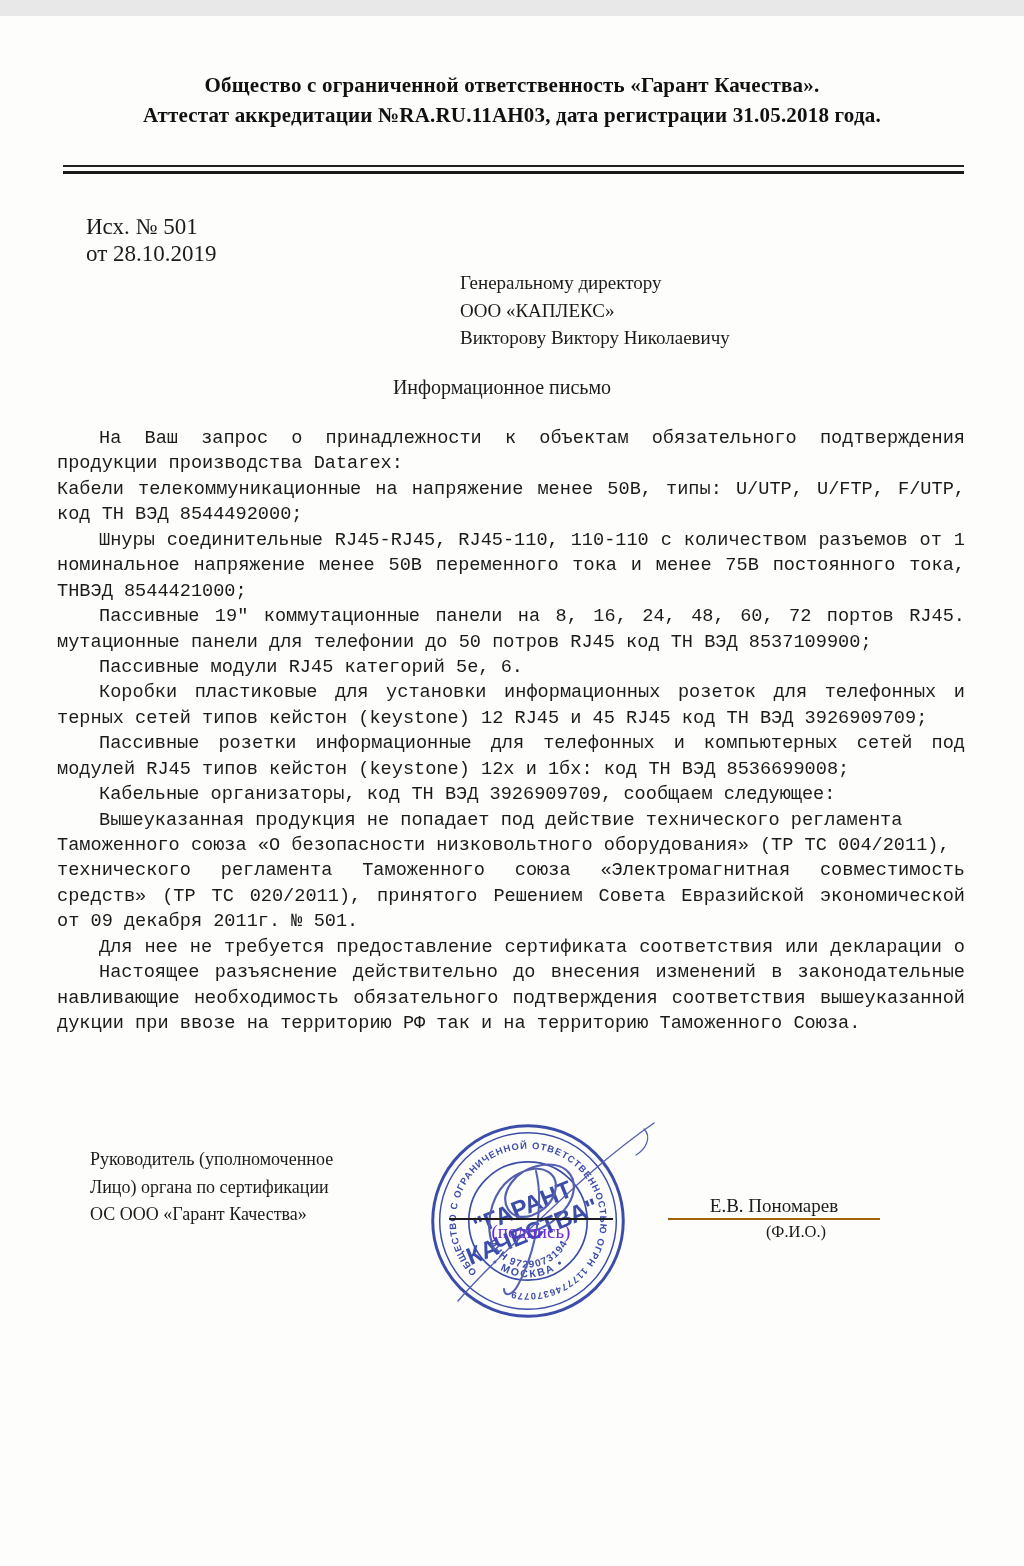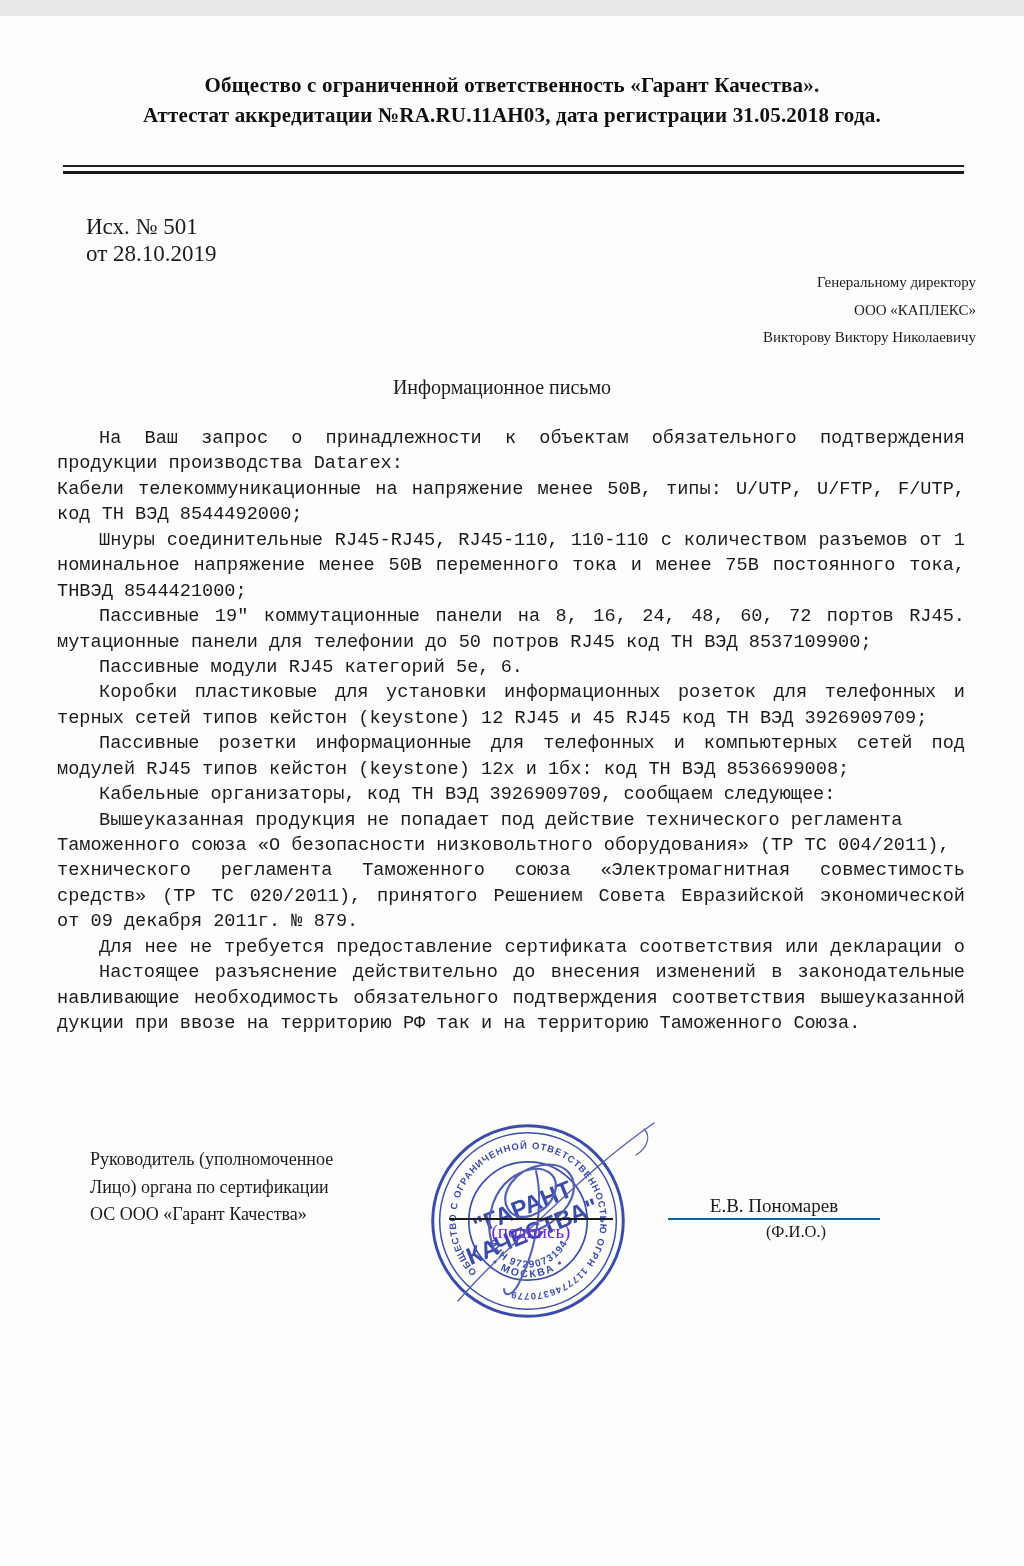--- a/index.html
+++ b/index.html
@@ -25,21 +25,21 @@
     color:#111;
     letter-spacing:.2px;
   }
   .rule{position:absolute;left:63px;right:60px;top:149px;}
   .rule .r1{height:2px;background:#222;}
   .rule .r2{height:3px;background:#1a1a1a;margin-top:4px;}
   
   .ref{position:absolute;left:86px;top:197px;font-size:23px;line-height:27px;}
   .addressee{
     position:absolute;right:48px;left:460px;top:253px;
-    text-align:right;font-size:15px;line-height:27.5px;
+    text-align:left;font-size:19px;line-height:27.5px;
   }
   
   .title{
     position:absolute;left:0;right:20px;top:360px;
     text-align:center;font-weight:normal;font-size:20px;
   }
   
   .letter-body{
     position:absolute;left:57px;top:410px;width:908px;
     font-size:18.6px;
@@ -62,21 +62,21 @@
   .sign-line{
     position:absolute;left:449px;top:1182px;width:164px;height:20px;
     border-bottom:2px solid #1c1c1c;z-index:6;
   }
   .sign-caption{
     position:absolute;left:449px;top:1205px;width:164px;
     text-align:center;font-size:19px;z-index:6;color:#6d28d9;
   }
   .name-line{
     position:absolute;left:668px;top:1178px;width:212px;height:24px;
-    border-bottom:2px solid #0369a1;
+    border-bottom:2px solid #a16207;
     text-align:center;font-size:19px;line-height:24px;z-index:6;
   }
   .name-caption{
     position:absolute;left:690px;top:1206px;width:212px;
     text-align:center;font-size:16.5px;z-index:6;
   }
   
   .stamp{
     position:absolute;left:417px;top:1094px;width:222px;height:222px;
     z-index:3;opacity:.93;
@@ -133,21 +133,21 @@
       <div class="bline ind">Пассивные модули RJ45 категорий 5е, 6.</div>
       <div class="bline j ind">Коробки пластиковые для установки информационных розеток для телефонных и компью-</div>
       <div class="bline">терных сетей типов кейстон (keystone) 12 RJ45 и 45 RJ45 код ТН ВЭД 3926909709;</div>
       <div class="bline j ind">Пассивные розетки информационные для телефонных и компьютерных сетей под установку</div>
       <div class="bline">модулей RJ45 типов кейстон (keystone) 12х и 1бх: код ТН ВЭД 8536699008;</div>
       <div class="bline ind">Кабельные организаторы, код ТН ВЭД 3926909709, сообщаем следующее:</div>
       <div class="bline ind">Вышеуказанная продукция не попадает под действие технического регламента</div>
       <div class="bline">Таможенного союза «О безопасности низковольтного оборудования» (ТР ТС 004/2011),</div>
       <div class="bline j">технического регламента Таможенного союза «Электромагнитная совместимость технических</div>
       <div class="bline j">средств» (ТР ТС 020/2011), принятого Решением Совета Евразийской экономической комиссии</div>
-      <div class="bline">от 09 декабря 2011г. № 879.</div>
+      <div class="bline">от 09 декабря 2011г. № 501.</div>
       <div class="bline j ind">Для нее не требуется предоставление сертификата соответствия или декларации о соответ-</div>
       <div class="bline j ind">Настоящее разъяснение действительно до внесения изменений в законодательные акты, уста-</div>
       <div class="bline j">навливающие необходимость обязательного подтверждения соответствия вышеуказанной про-</div>
       <div class="bline">дукции при ввозе на территорию РФ так и на территорию Таможенного Союза.</div>
     </div>
 
   <div class="signer-title">
     <div>Руководитель (уполномоченное</div>
     <div>Лицо) органа по сертификации</div>
     <div>ОС ООО «Гарант Качества»</div>

